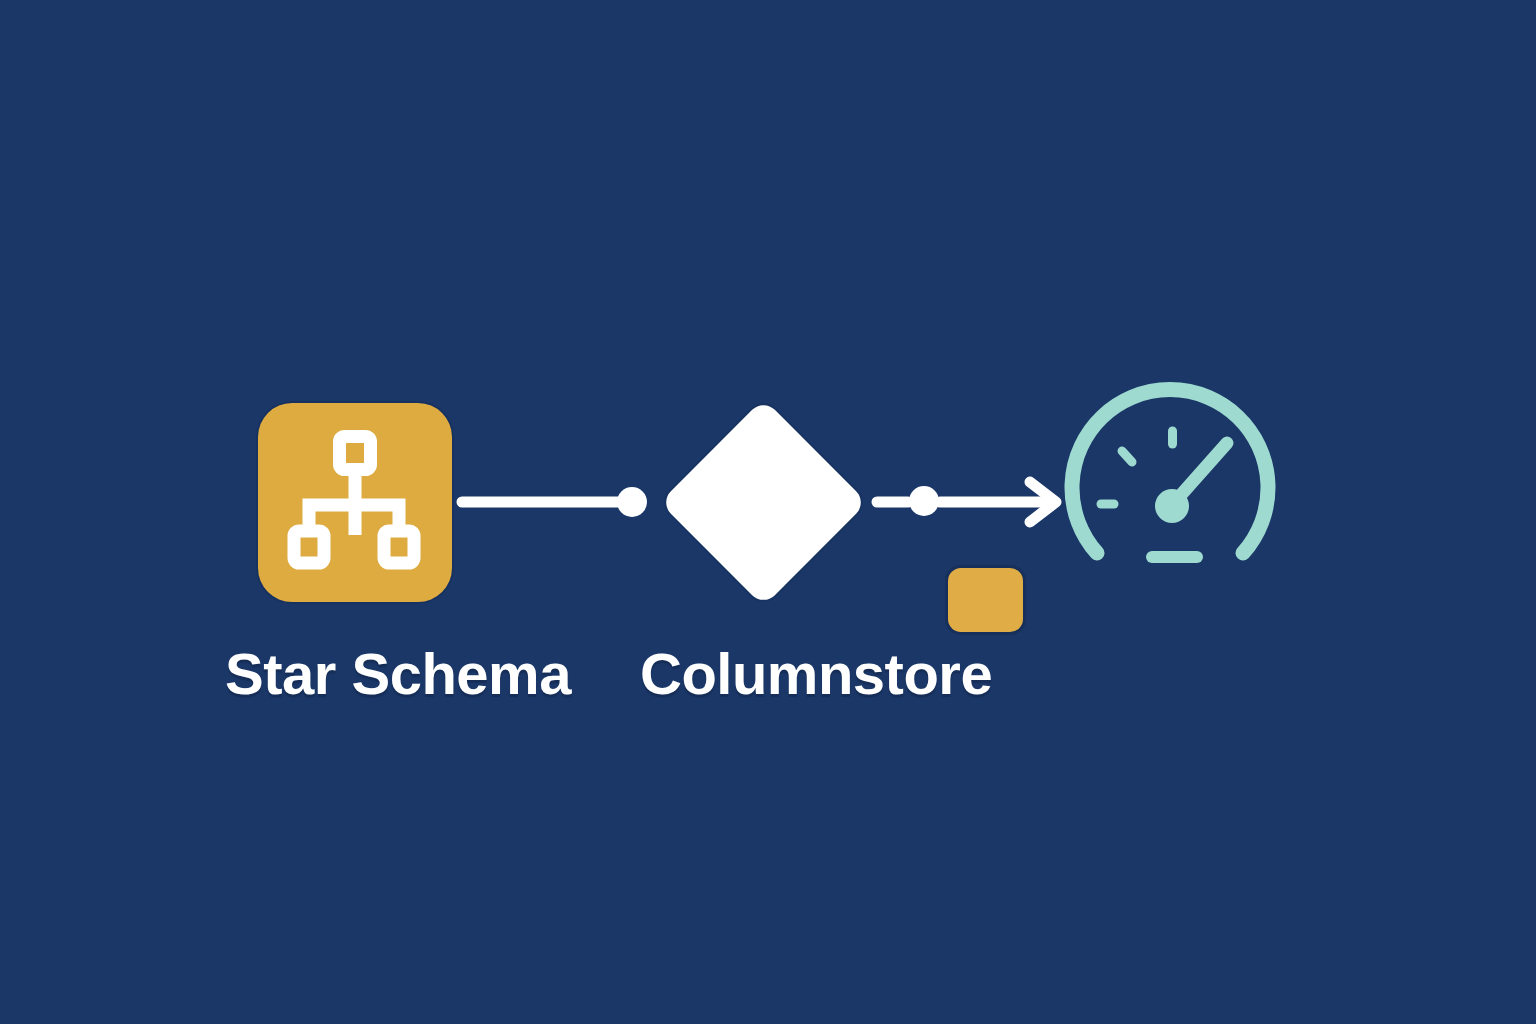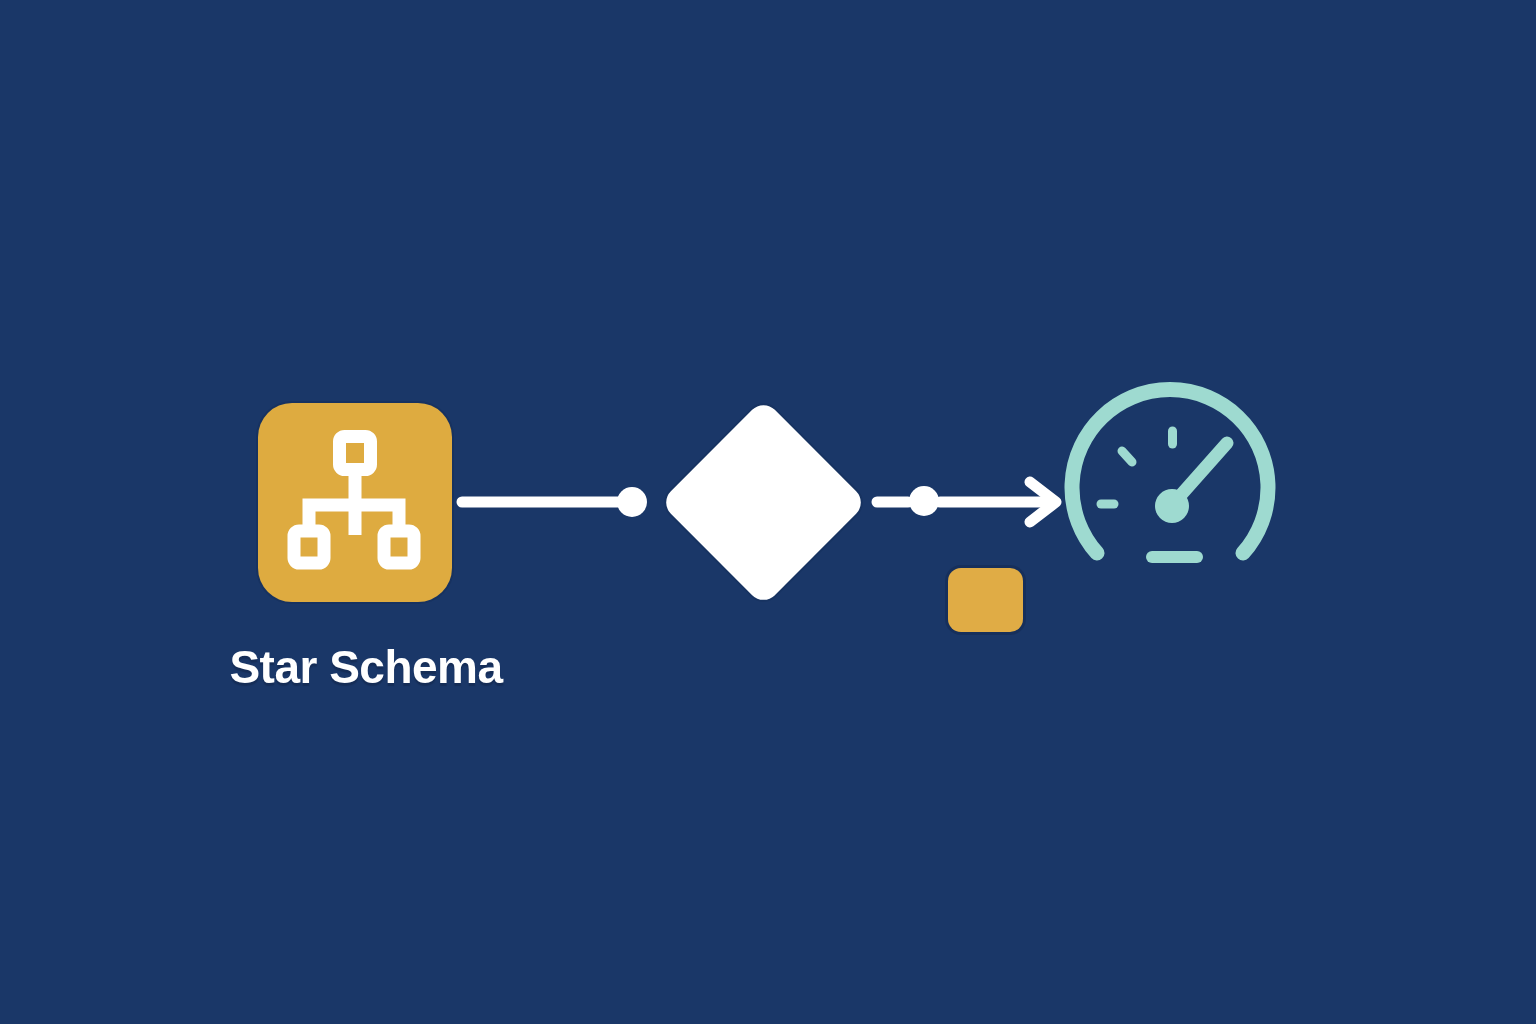--- a/index.html
+++ b/index.html
@@ -24,21 +24,21 @@
     height: 199px;
     background: #DEAB40;
     border-radius: 34px;
     box-shadow: 0 0 0 2px rgba(16,35,70,0.25);
   }
   .node-star svg { position: absolute; left: 0; top: 0; }
   
   .node-label {
     position: absolute;
     color: #FFFFFF;
-    font-size: 46px;
+    font-size: 58px;
     font-weight: 600;
     letter-spacing: -0.5px;
     text-align: center;
     white-space: nowrap;
     text-shadow: 0 3px 1px rgba(13,28,58,0.35);
   }
   .label-star   { left: 225px; top: 640px; width: 282px; }
   .label-column { left: 640px; top: 640px; width: 260px; }
   
   .diamond {
@@ -108,14 +108,15 @@
       <path d="M67,71 L77,82" stroke-width="9" stroke-linecap="round"></path>
       <path d="M46,124 H59" stroke-width="9" stroke-linecap="round"></path>
       <path d="M117,125 L172,63" stroke-width="13" stroke-linecap="round"></path>
       <path d="M97,177 H142" stroke-width="12" stroke-linecap="round"></path>
     </g>
     <circle cx="117" cy="126" r="17" fill="#9EDAD0"></circle>
   </svg>
 
   <div class="node-label label-star">Star Schema</div>
 
+  <div class="node-label label-column">Columnstore</div>
 
 </div>
 
 </body></html>

